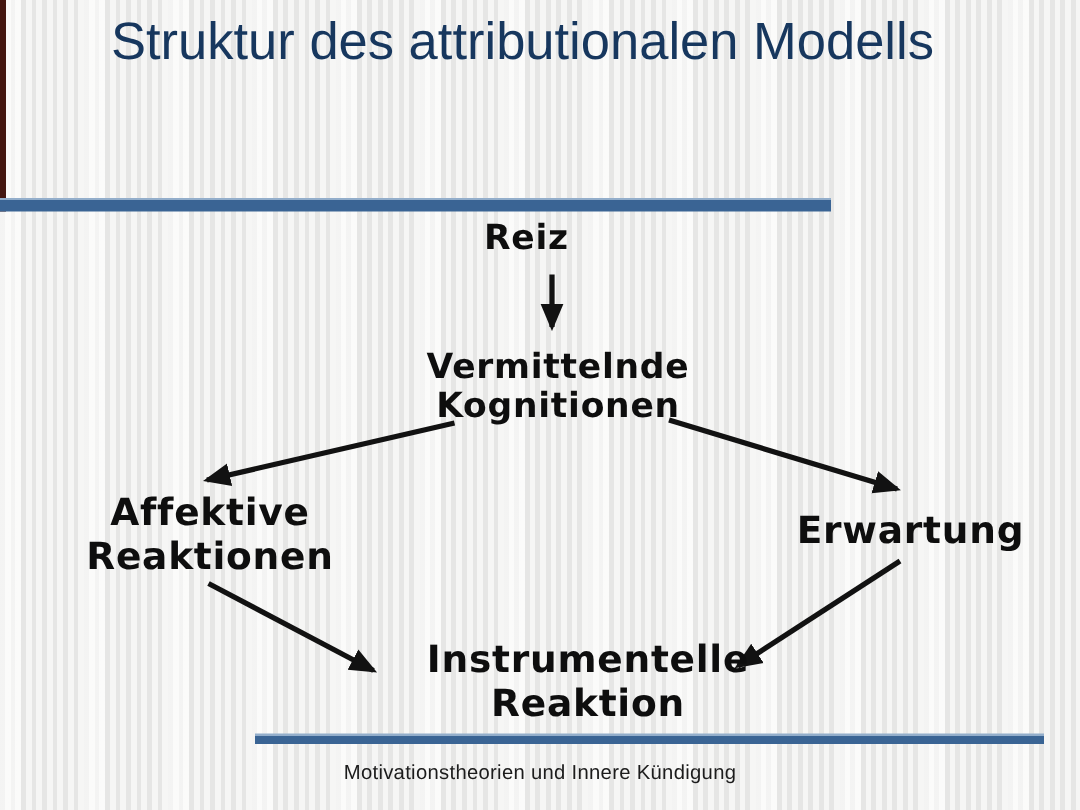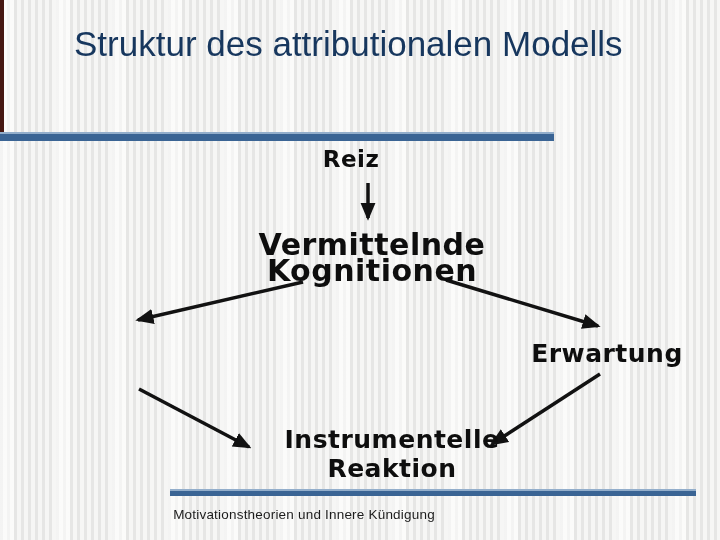--- a/index.html
+++ b/index.html
@@ -8,44 +8,44 @@
     font-family:"Liberation Sans", sans-serif;
     background:
       repeating-linear-gradient(90deg, rgba(255,255,255,0.55) 0 14px, rgba(255,255,255,0) 14px 56px),
       repeating-linear-gradient(90deg, #e6e6e5 0 3px, #f6f6f5 3px 7px);
   }
   .left-accent {
     position:absolute; left:0; top:0; width:4px; height:141px;
     background:#451711;
   }
   .title {
-    position:absolute; left:74px; top:20px; width:630px;
+    position:absolute; left:74px; top:4px; width:630px;
     color:#17375E; font-size:35px; line-height:47px; font-weight:400;
     white-space:pre-line; letter-spacing:0px;
   }
   .rule {
     position:absolute; height:9px;
     background:linear-gradient(#93AECB 0 1.5px, #3A6494 1.5px 100%);
   }
   .rule.title-rule { left:0; top:132px; width:554px; }
   .rule.bottom-rule { left:170px; top:489px; width:526px; height:7px; }
   .node {
     position:absolute; color:#0E0E0E; font-weight:bold;
     font-family:"DejaVu Sans", sans-serif;
     text-align:center; white-space:pre-line; letter-spacing:0.5px;
   }
   .node.reiz          { left:269px; top:146px; width:164px; font-size:23px; line-height:26px; }
-  .node.vermittelnde  { left:252px; top:232px; width:240px; font-size:30px; line-height:26px; }
+  .node.vermittelnde  { left:252px; top:232px; width:240px; font-size:23px; line-height:26px; }
   .node.affektive     { left:20px;  top:327px; width:240px; font-size:25px; line-height:29px; }
   .node.erwartung     { left:487px; top:339px; width:240px; font-size:25px; line-height:29px; }
   .node.instrumentelle{ left:252px; top:425px; width:280px; font-size:25px; line-height:29px; }
   .arrows { position:absolute; left:0; top:0; width:720px; height:540px; pointer-events:none; }
   .arrows line { stroke:#121212; stroke-width:3.5px; }
   .footer {
-    position:absolute; left:0; top:507px; width:608px;
+    position:absolute; left:0; top:507px; width:720px;
     text-align:center; color:#1c1c1c; font-size:13.5px; letter-spacing:0.2px;
   }
 </style>
 </head>
 <body>
 
 <div class="slide">
 
   <div class="left-accent"></div>
 
@@ -64,20 +64,22 @@
     <line x1="446" y1="280" x2="598" y2="326" marker-end="url(#ah)"></line>
     <line x1="139" y1="389" x2="249" y2="447" marker-end="url(#ah)"></line>
     <line x1="600" y1="374" x2="492" y2="444" marker-end="url(#ah)"></line>
   </svg>
 
   <div class="node reiz">Reiz</div>
 
   <div class="node vermittelnde">Vermittelnde
 Kognitionen</div>
 
+  <div class="node affektive">Affektive
+Reaktionen</div>
 
   <div class="node erwartung">Erwartung</div>
 
   <div class="node instrumentelle">Instrumentelle
 Reaktion</div>
 
   <div class="rule bottom-rule"></div>
 
   <div class="footer">Motivationstheorien und Innere Kündigung</div>
 

